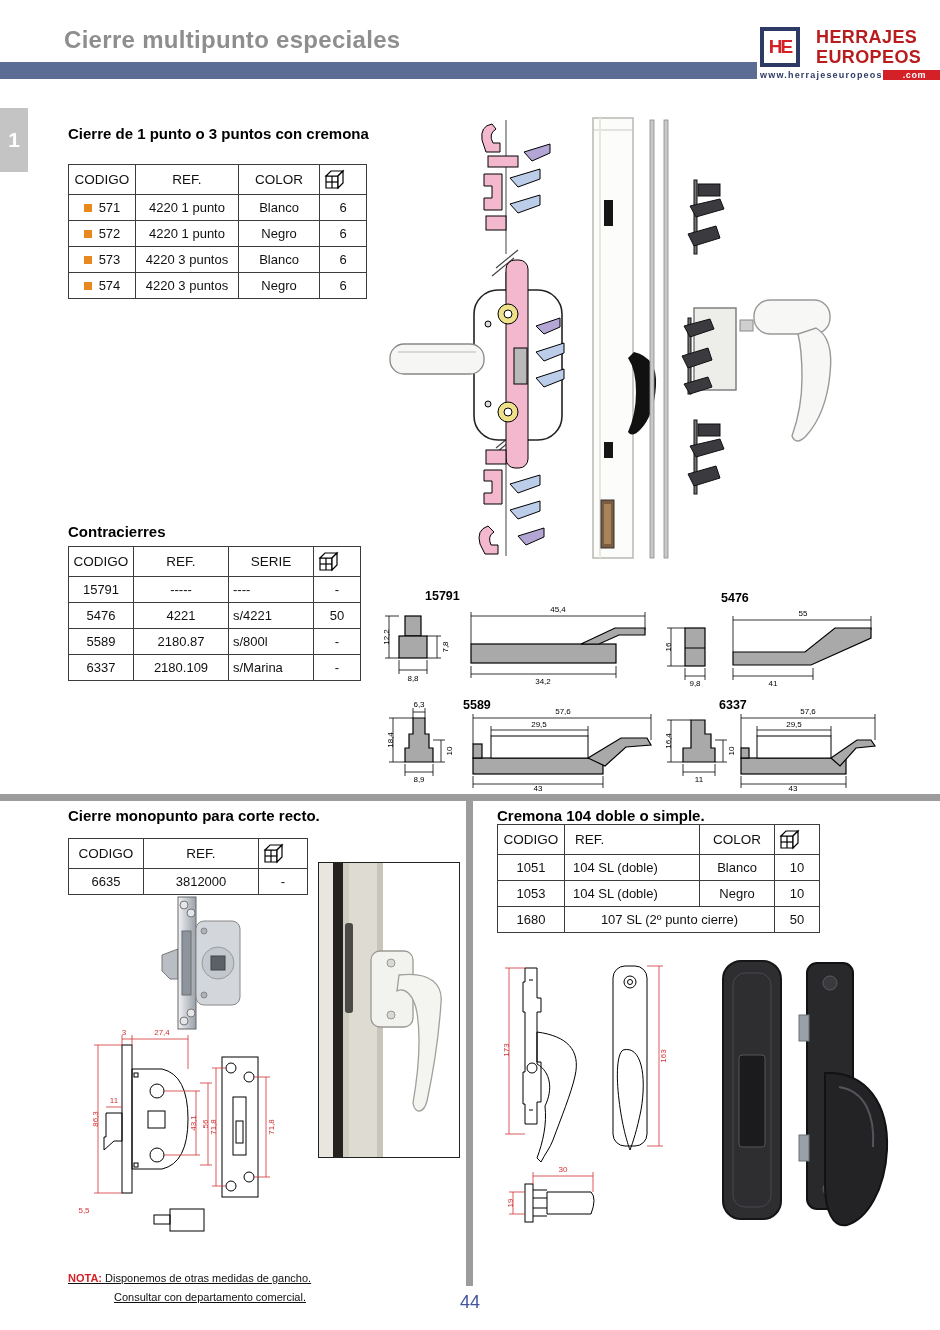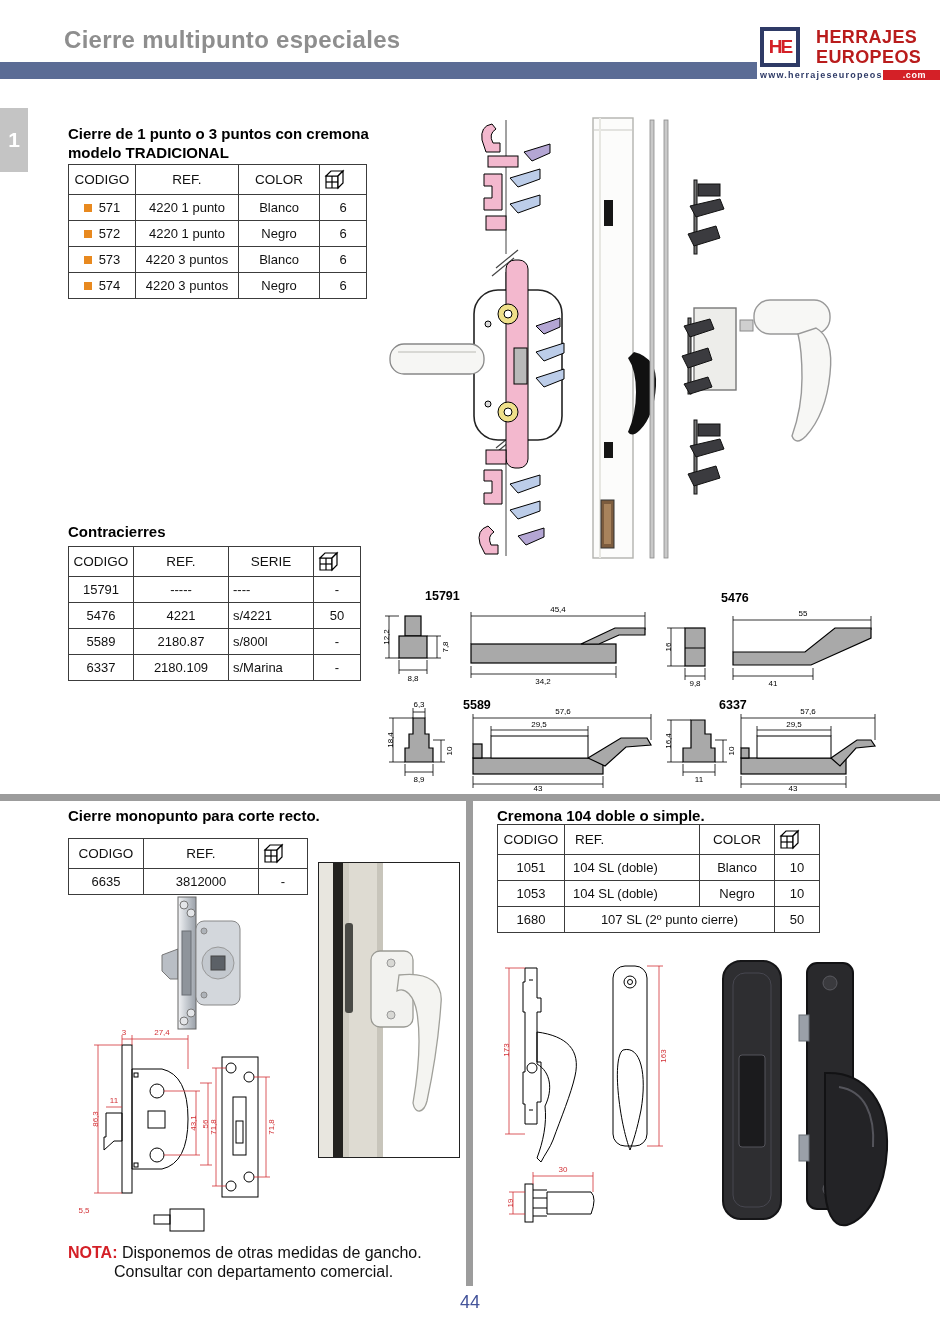--- a/index.html
+++ b/index.html
@@ -27,21 +27,21 @@
                   font-size:13px;font-weight:normal;color:#111;height:23px;}
   .tbl th{height:27px;font-size:13.5px;}
   .codigo{color:#5c6173;}
   .ref{color:#cc2127;}
   .bullet{display:inline-block;width:8px;height:8px;background:#e8891f;margin-right:7px;}
   .cod-left{text-align:left;padding-left:6px;}
   
   .hdiv{left:0;top:794px;width:940px;height:7px;background:#9c9c9c;}
   .vdiv{left:466px;top:801px;width:7px;height:485px;background:#9c9c9c;}
   
-  .nota{left:68px;top:1243px;font-size:16px;color:#111;line-height:19px;}
+  .nota{left:68px;top:1269px;font-size:11px;color:#111;line-height:19px;text-decoration:underline;}
   .nota .nl{color:#d42027;font-weight:bold;}
   .nota .l2{padding-left:46px;}
   
   .page-num{left:420px;top:1292px;width:100px;text-align:center;
             font-size:18px;font-weight:normal;color:#44549a;}
   
   svg{display:block;}
   .lab{font:bold 12.5px "Liberation Sans",sans-serif;fill:#000;}
   .dim{stroke:#000;stroke-width:.8;fill:none;}
   .dt{font:8px "Liberation Sans",sans-serif;fill:#000;}
@@ -64,21 +64,20 @@
         <div>HERRAJES</div>
         <div>EUROPEOS</div>
       </div>
     </div>
     <div class="brand-url"><span>www.herrajeseuropeos</span><span class="com">.com</span></div>
   </div>
   <div class="abs chapter-tab">1</div>
 
   <div class="abs sec-title" style="left:68px;top:124px;">
     <div>Cierre de 1 punto o 3 puntos con cremona</div>
-    <div>modelo TRADICIONAL</div>
   </div>
 
   <table class="tbl abs" style="left:68px;top:164px;">
     <tbody>
         <tr>
       <th style="width:58px;">CODIGO</th>
       <th style="width:94px;">REF.</th>
       <th style="width:72px;">COLOR</th>
       <th style="width:38px;">
         <svg width="25" height="21" viewBox="0 0 25 21">

